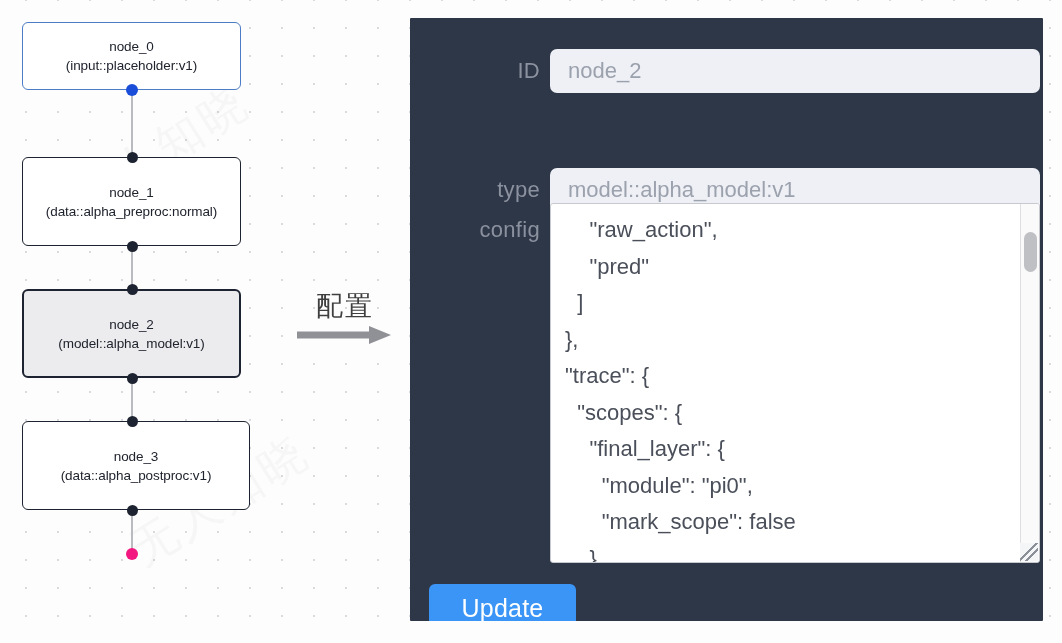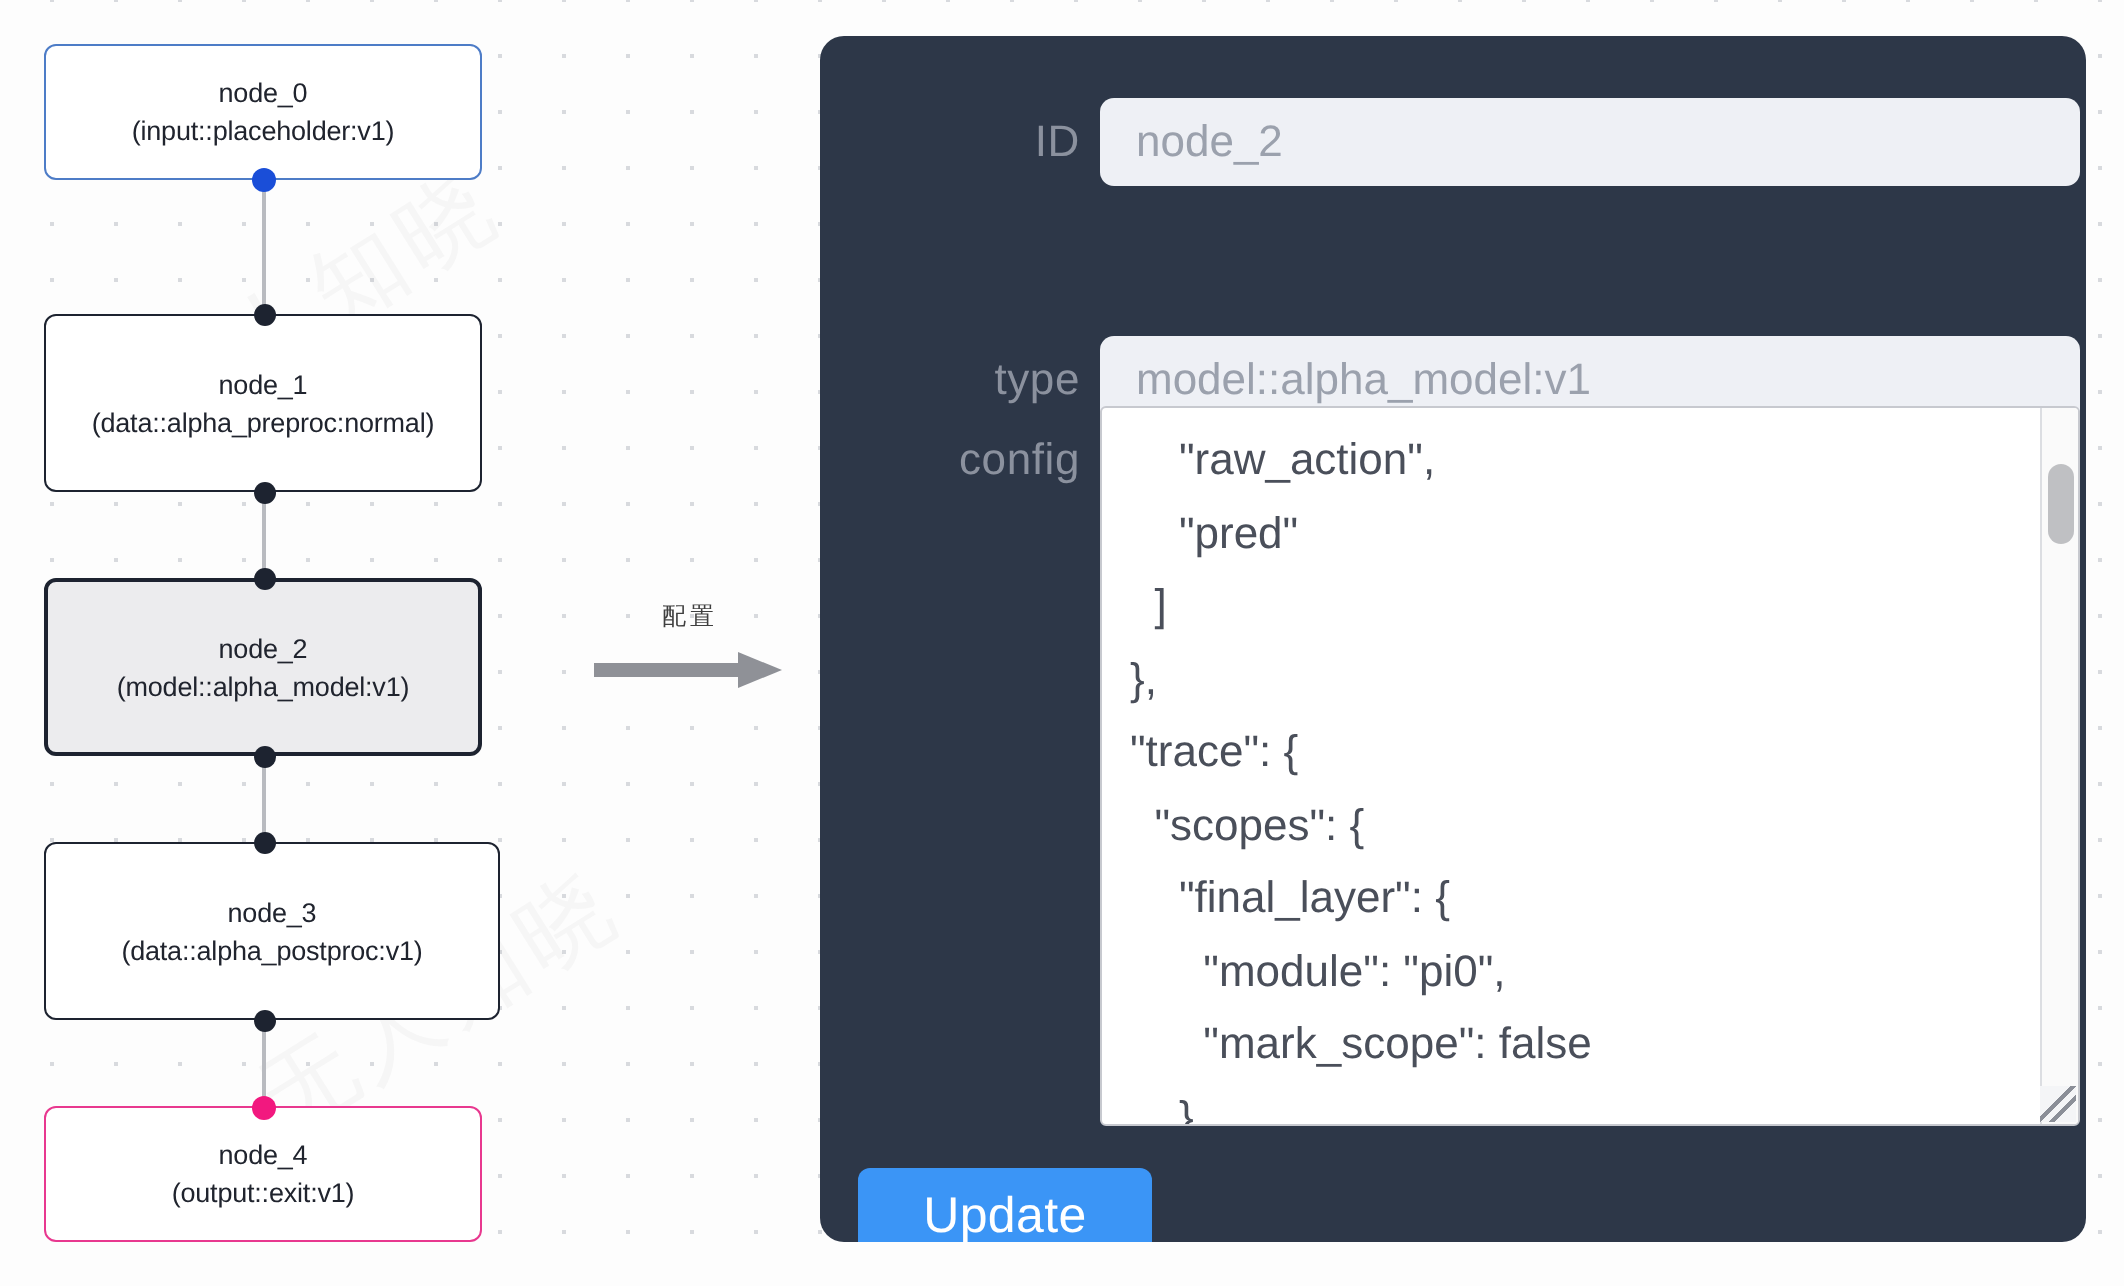--- a/index.html
+++ b/index.html
@@ -85,39 +85,39 @@
 
   
   .annotation {
     position: absolute;
     left: 295px;
     top: 296px;
     width: 100px;
     text-align: center;
   }
   .annotation .ann-text {
-    font-family: Liberation Sans, sans-serif;
-    font-size: 12px;
+    font-family: Liberation Mono, monospace;
+    font-size: 27px;
     color: #3f3f3f;
     letter-spacing: 2px;
     display: block;
     line-height: 24px;
   }
   .arrow-wrap { position: relative; height: 22px; margin-top: 4px; }
   .arrow-wrap svg { position: absolute; left: 0; top: 0; }
 
   
   .panel {
     position: absolute;
     left: 410px;
     top: 18px;
     width: 633px;
     height: 603px;
     background: #2d3748;
-    border-radius: 12px;
+    border-radius: 1px;
     box-sizing: border-box;
     overflow: hidden;
     padding-left: 44px;
   }
 
   .field-row {
     position: absolute;
     display: flex;
     align-items: center;
     left: 0;
@@ -258,26 +258,20 @@
 
     <div class="node" style="left:22px; top:421px; width:228px; height:89px;">
       <div class="label">
         <span>node_3</span><br>
         <span>(data::alpha_postproc:v1)</span>
       </div>
     </div>
     <div class="handle" style="top:416px;"></div>
     <div class="handle" style="top:505px;"></div>
 
-    <div class="node output-node" style="left:22px; top:553px; width:219px; height:68px;">
-      <div class="label">
-        <span>node_4</span><br>
-        <span>(output::exit:v1)</span>
-      </div>
-    </div>
     <div class="handle pink" style="top:548px;"></div>
   </div>
 
   <div class="annotation">
     <span class="ann-text">配置</span>
     <div class="arrow-wrap">
       <svg width="100" height="22" viewBox="0 0 100 22">
         <path d="M2 11 L78 11" stroke="#8f9197" stroke-width="7" fill="none"></path>
         <path d="M74 2 L96 11 L74 20 Z" fill="#8f9197"></path>
       </svg>

